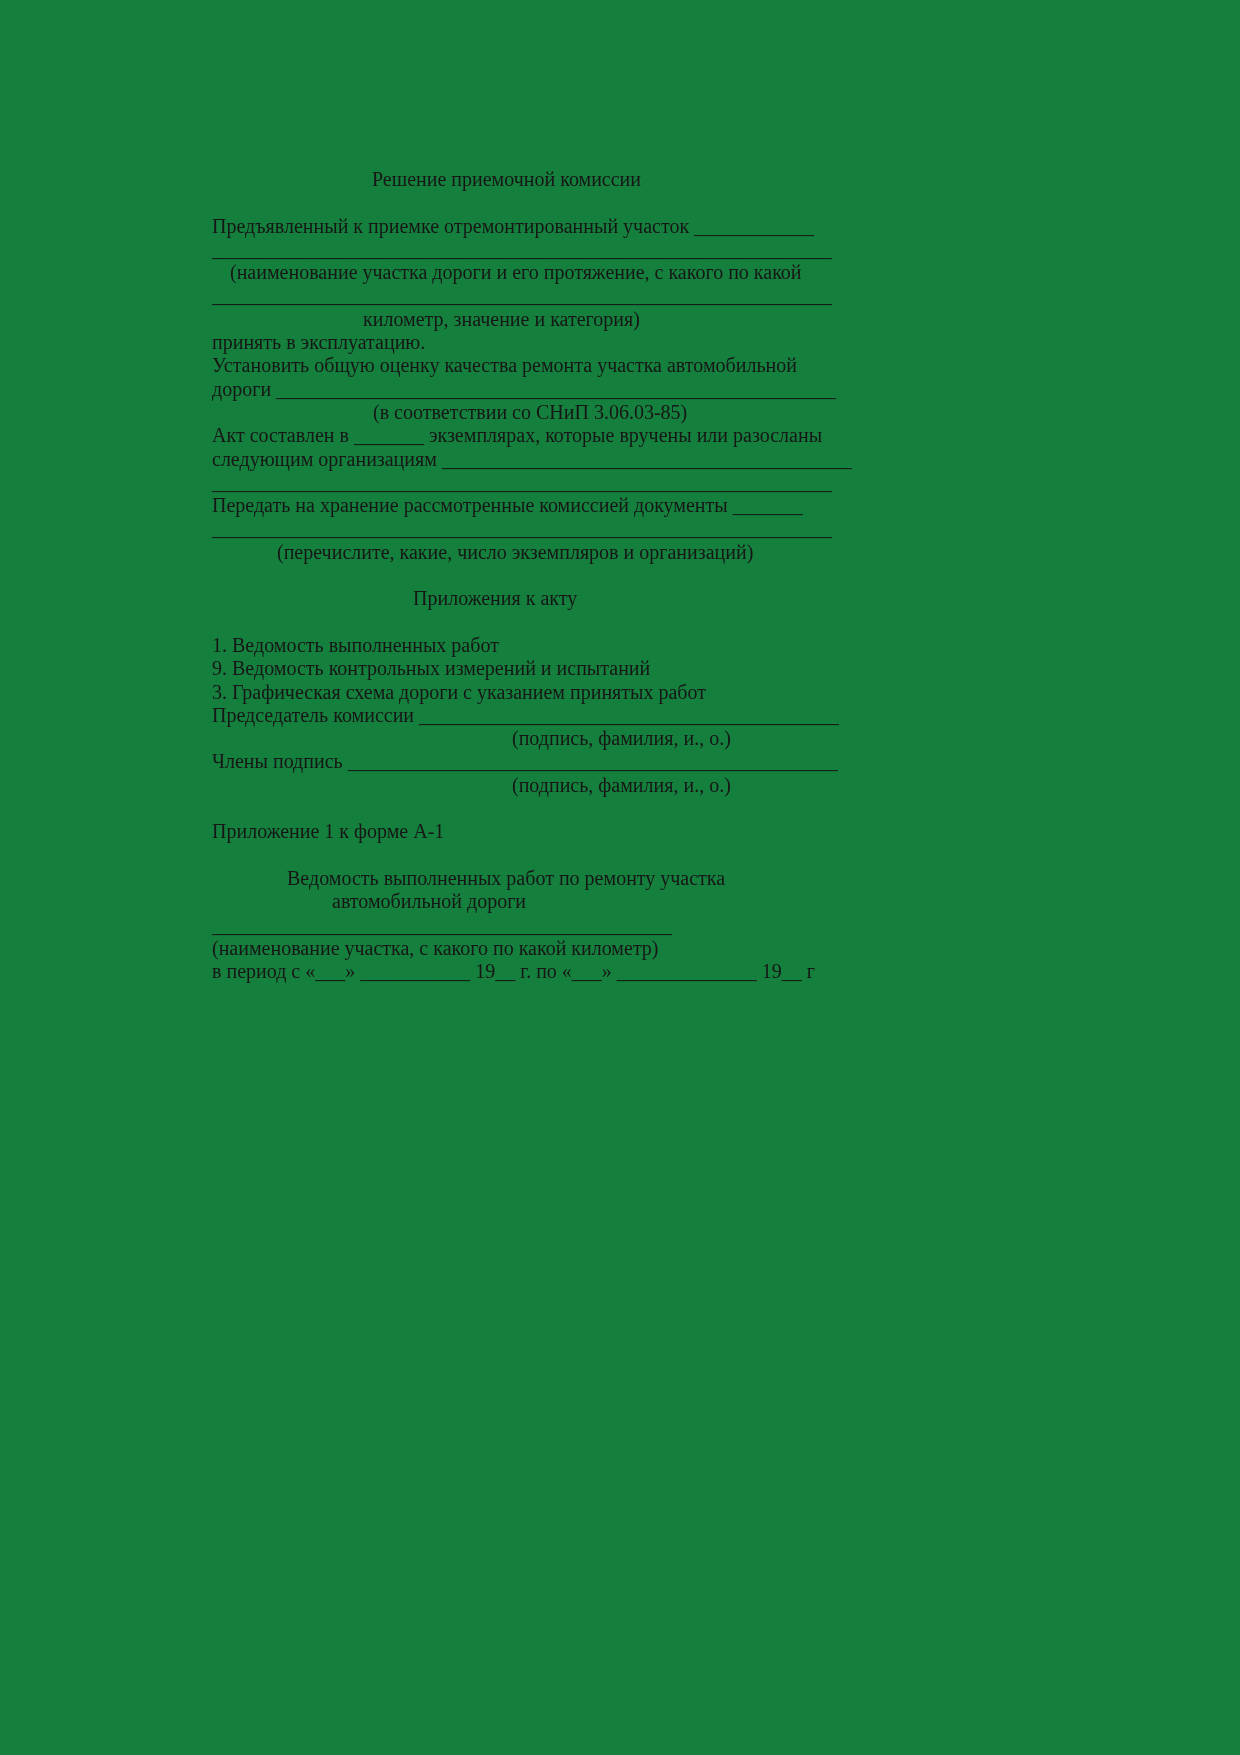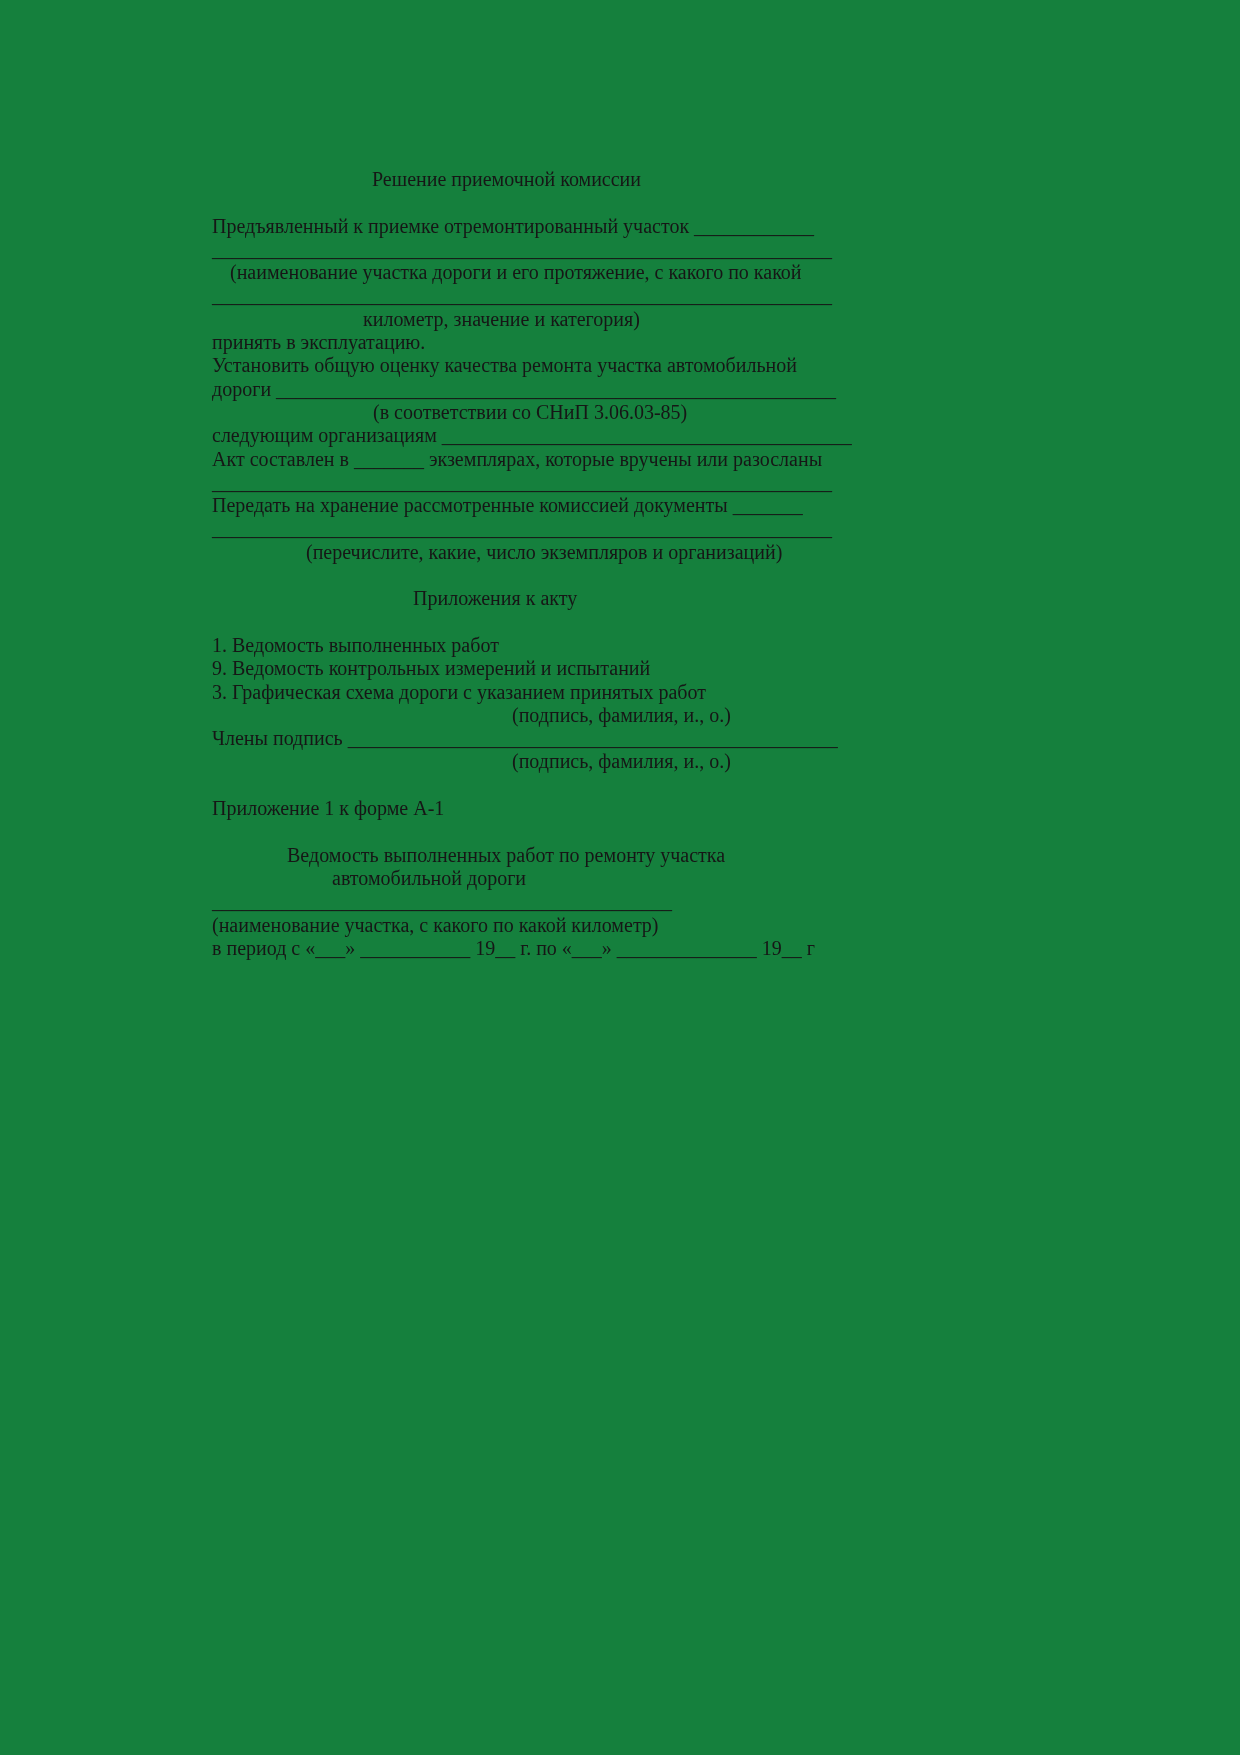--- a/index.html
+++ b/index.html
@@ -37,35 +37,36 @@
 
     <div class="ln">Предъявленный к приемке отремонтированный участок ____________</div>
     <div class="ln">______________________________________________________________</div>
     <div class="ln" style="margin-left:18px">(наименование участка дороги и его протяжение, с какого по какой</div>
     <div class="ln">______________________________________________________________</div>
     <div class="ln" style="margin-left:151px">километр, значение и категория)</div>
     <div class="ln">принять в эксплуатацию.</div>
     <div class="ln">Установить общую оценку качества ремонта участка автомобильной</div>
     <div class="ln">дороги ________________________________________________________</div>
     <div class="ln" style="margin-left:161px">(в соответствии со СНиП 3.06.03-85)</div>
+    <div class="ln">Акт составлен в _______ экземплярах, которые вручены или разосланы</div>
     <div class="ln">следующим организациям _________________________________________</div>
-    <div class="ln">Акт составлен в _______ экземплярах, которые вручены или разосланы</div>
     <div class="ln">______________________________________________________________</div>
     <div class="ln">Передать на хранение рассмотренные комиссией документы _______</div>
     <div class="ln">______________________________________________________________</div>
-    <div class="ln" style="margin-left:94px">(перечислите, какие, число экземпляров и организаций)</div>
+    <div class="ln" style="margin-left:65px">(перечислите, какие, число экземпляров и организаций)</div>
 
     <div class="ln"></div>
     <div class="ln" style="margin-left:201px">Приложения к акту</div>
     <div class="ln"></div>
 
     <div class="ln">1. Ведомость выполненных работ</div>
     <div class="ln">9. Ведомость контрольных измерений и испытаний</div>
     <div class="ln">3. Графическая схема дороги с указанием принятых работ</div>
 
+    <div class="ln">Председатель комиссии __________________________________________</div>
     <div class="ln" style="margin-left:300px">(подпись, фамилия, и., о.)</div>
     <div class="ln">Члены подпись _________________________________________________</div>
     <div class="ln" style="margin-left:300px">(подпись, фамилия, и., о.)</div>
 
     <div class="ln"></div>
     <div class="ln right">Приложение 1 к форме А-1</div>
     <div class="ln"></div>
 
     <div class="ln" style="margin-left:75px">Ведомость выполненных работ по ремонту участка</div>
     <div class="ln" style="margin-left:120px">автомобильной дороги</div>

